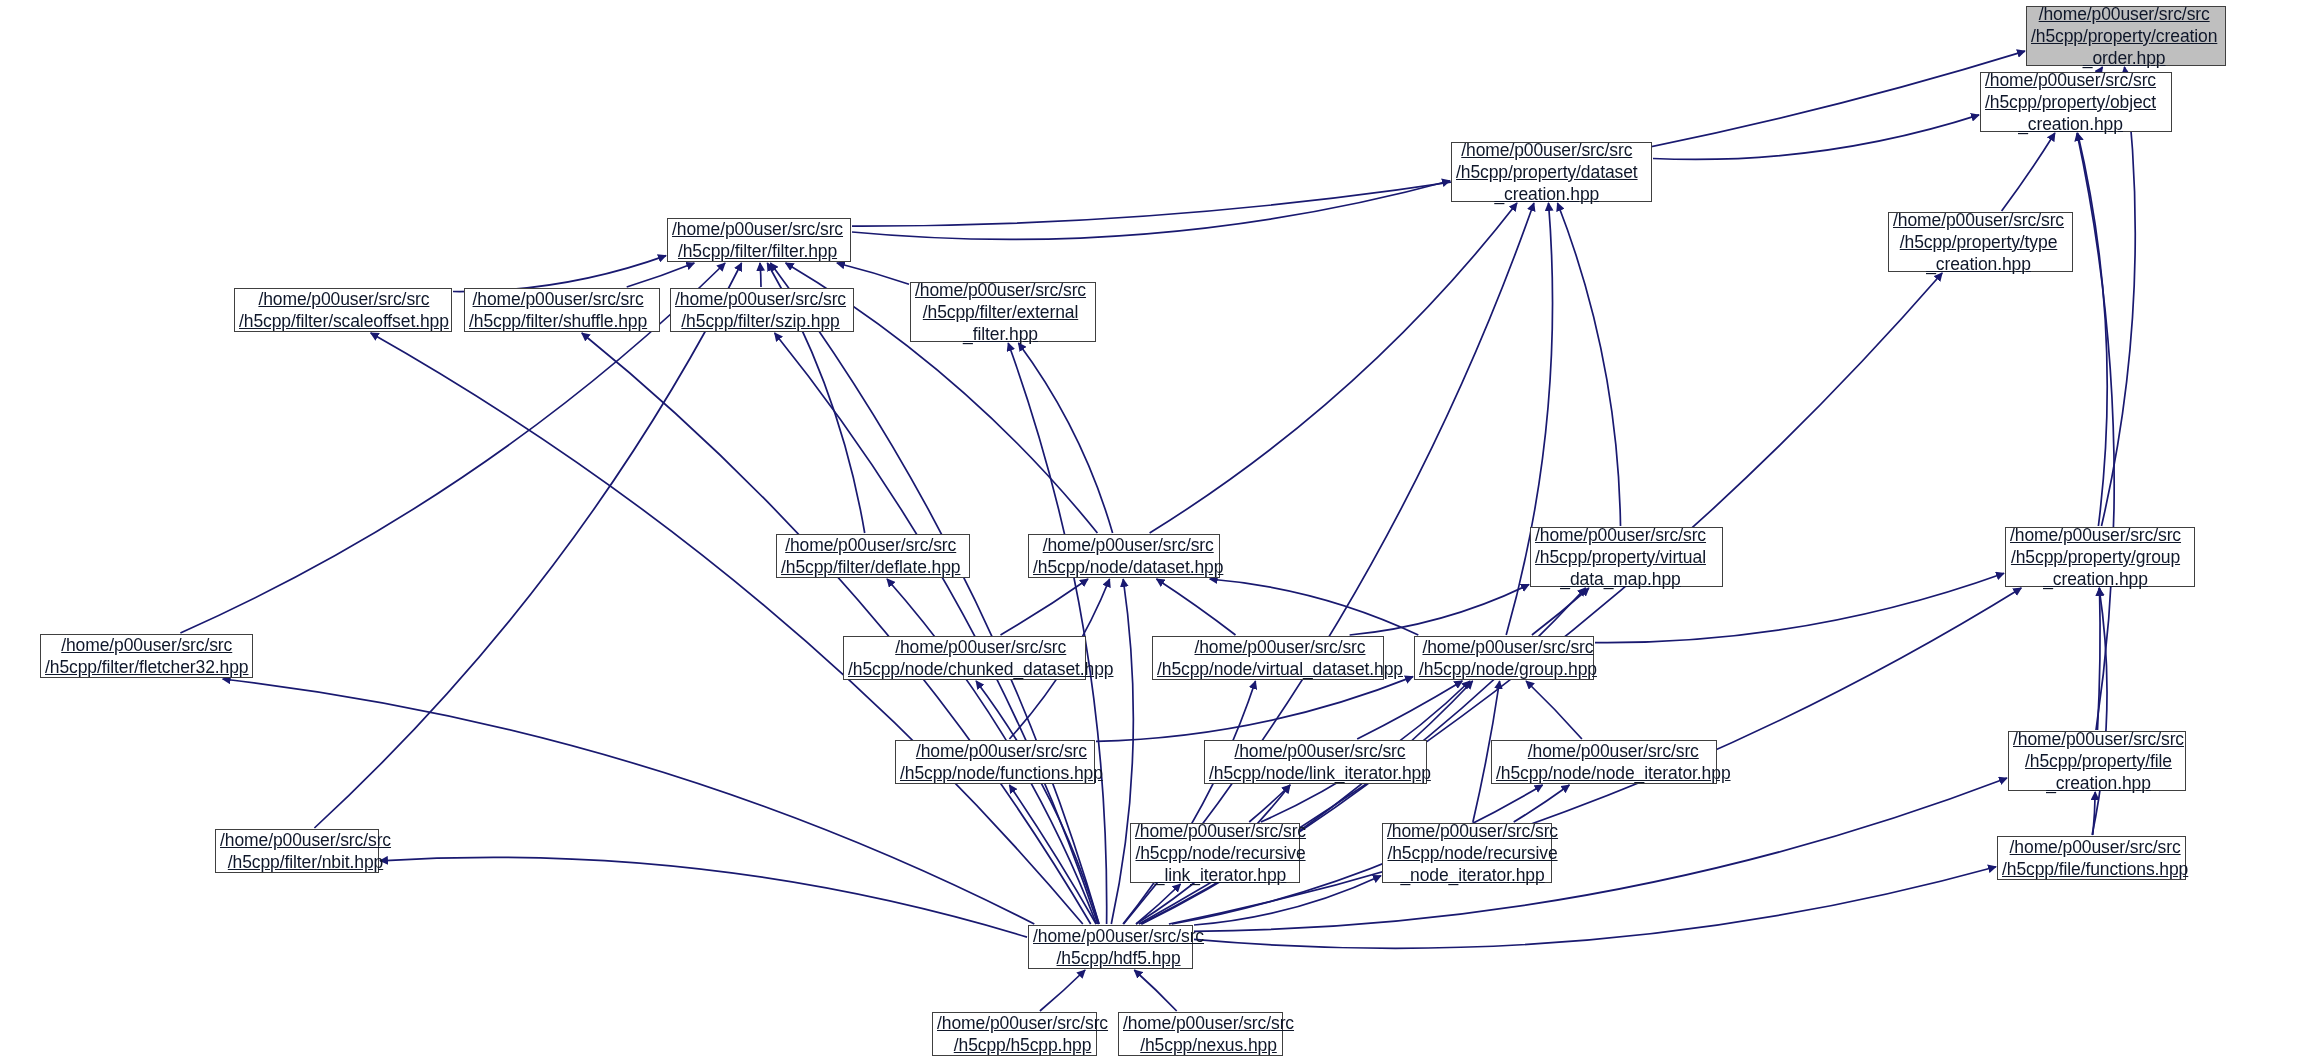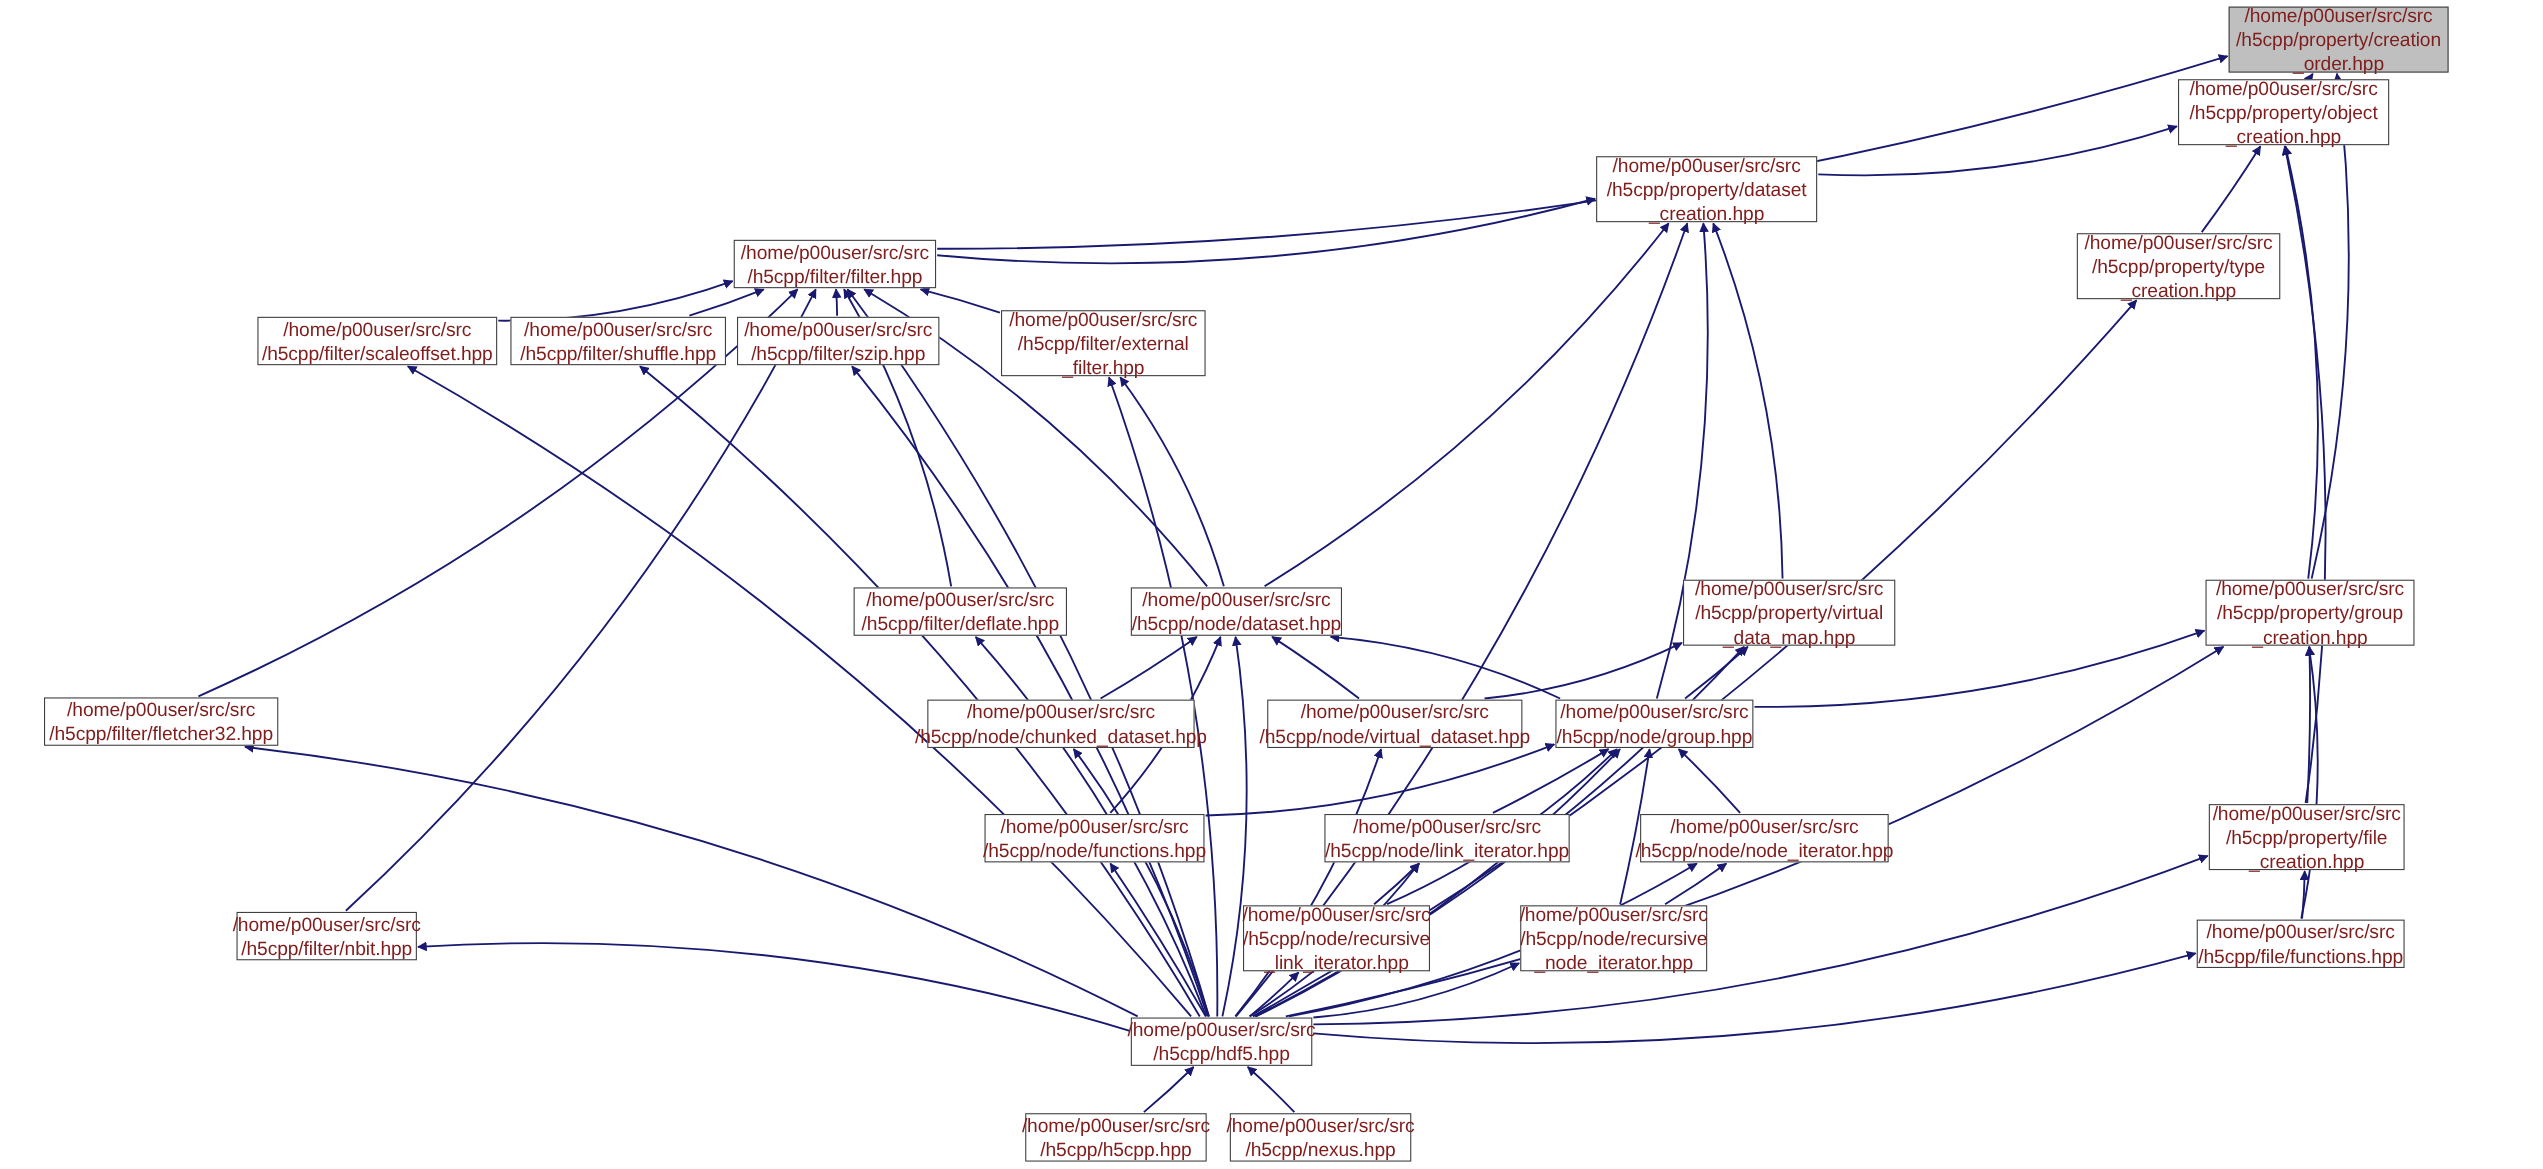--- a/index.html
+++ b/index.html
@@ -23,28 +23,29 @@
     height: 1063px;
     pointer-events: none;
   }
   .node {
     position: absolute;
     box-sizing: border-box;
     border: 1.6px solid #404040;
     background: #ffffff;
     display: flex;
     align-items: center;
-    justify-content: center;
+    justify-content: flex-start;
     text-align: center;
     line-height: 1.26;
     font-size: 17.5px;
-    color: #7f1d1d;
+    color: #0f172a;
     letter-spacing: -0.1px;
     white-space: pre;
     cursor: pointer;
+    text-decoration: underline;
   }
   .node.root {
     background: #bfbfbf;
     border-color: #404040;
   }
   .node .label {
     display: block;
     padding: 0 4px;
   }
 </style>

